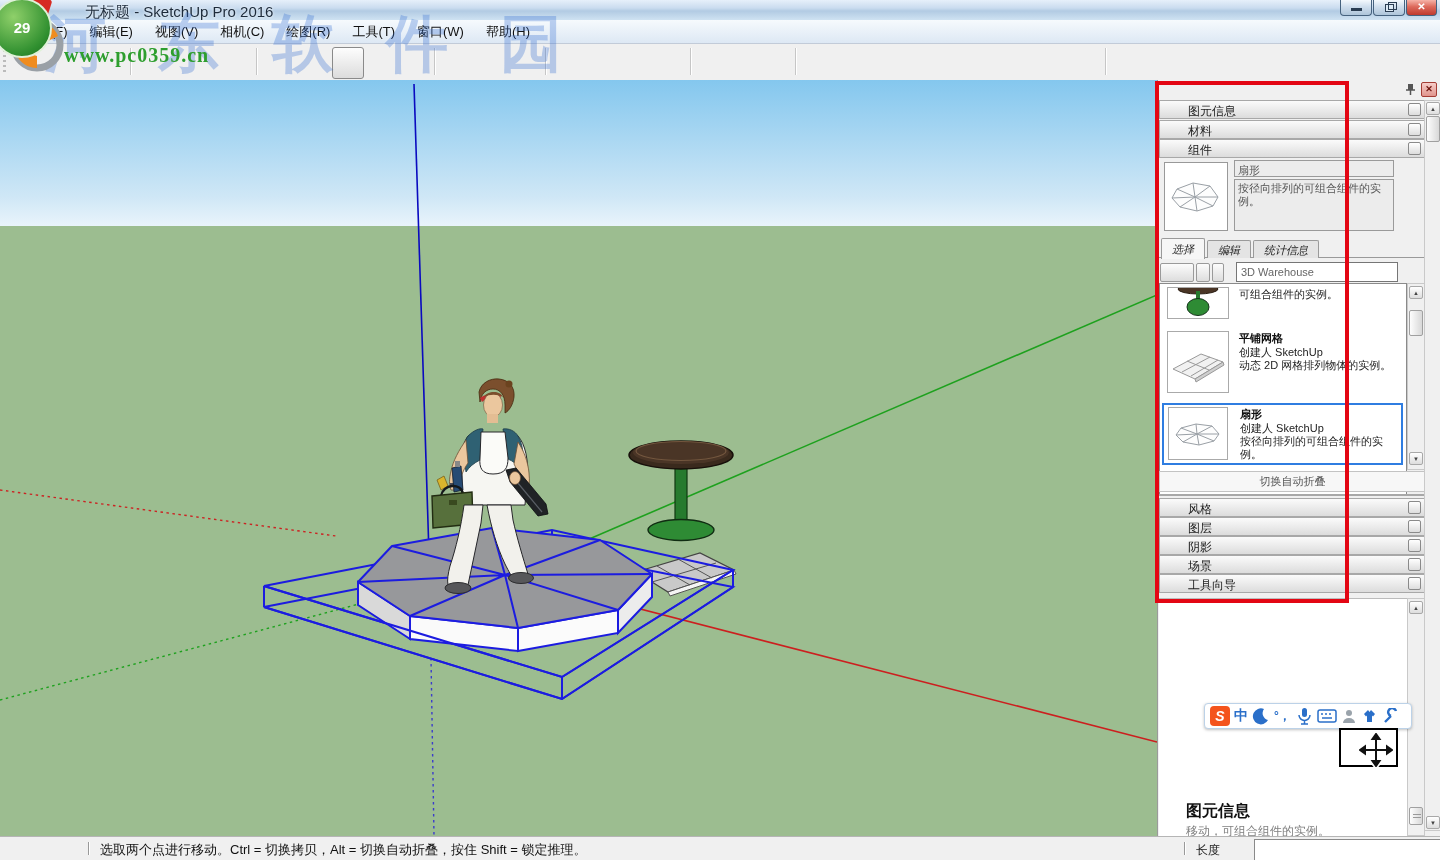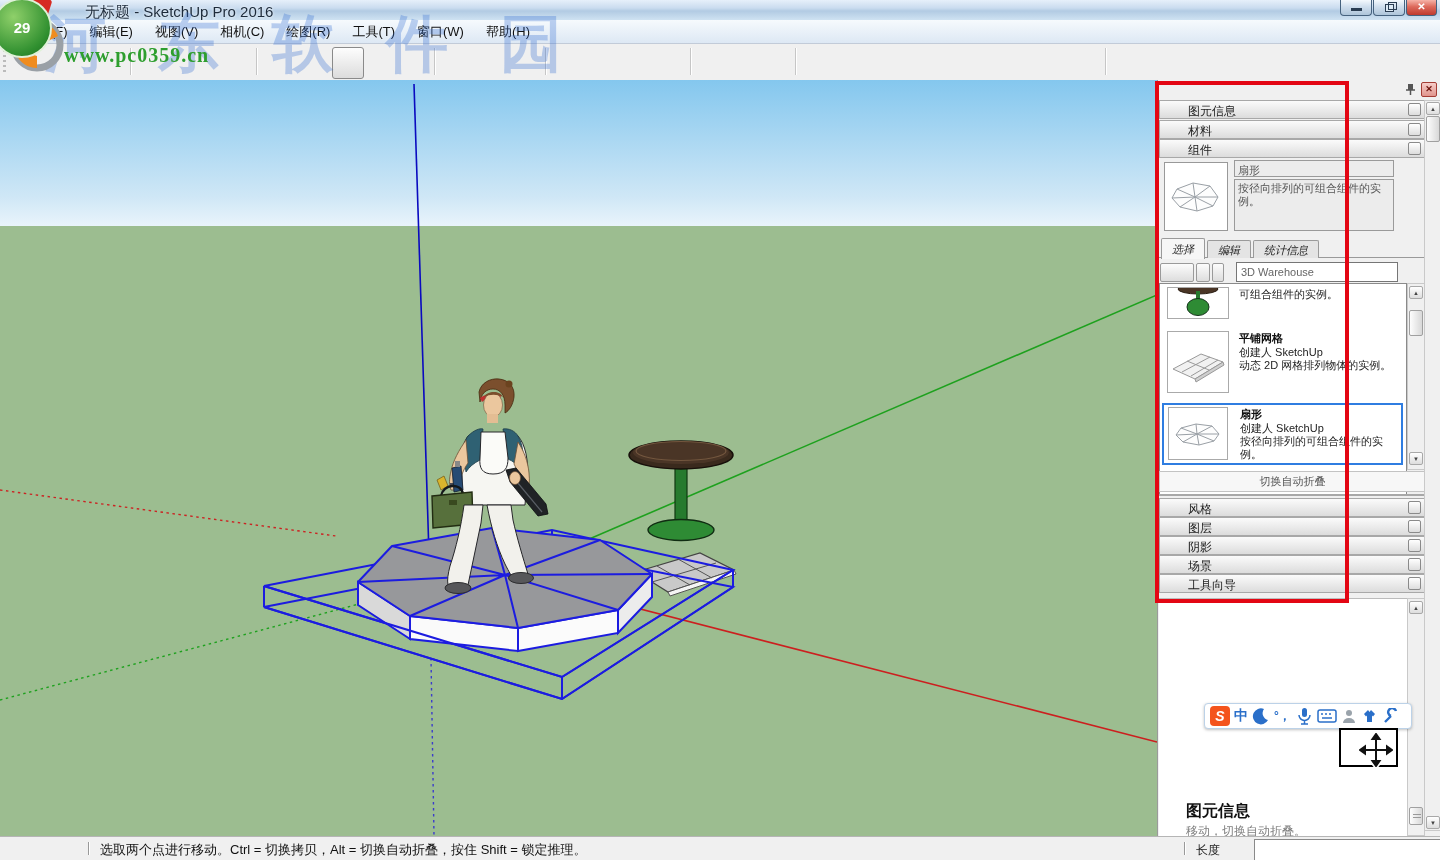--- a/index.html
+++ b/index.html
@@ -333,21 +333,21 @@
       <span class="sec-label">场景</span>
       <span class="cb"></span>
     </div>
     <div class="sec-bar" style="top:494px">
       <span class="sec-label">工具向导</span>
       <span class="cb"></span>
     </div>
 
     <div class="instructor">
       <div class="inst-head">图元信息</div>
-      <div class="inst-body">移动，切换自动折叠。</div>
+      <div class="inst-body">移动，可组合组件的实例。</div>
     </div>
     <div class="scrollcol" style="left:249px;top:518px;height:238px">
       <span class="sbtn" style="top:2px">▲</span>
       <span class="sthumb" style="top:208px;height:18px">
           <span class="grip3"></span>
         </span>
     </div>
 
     <div class="scrollcol" style="left:266px;top:20px;height:731px;width:17px">
       <span class="sbtn" style="top:1px">▲</span>

